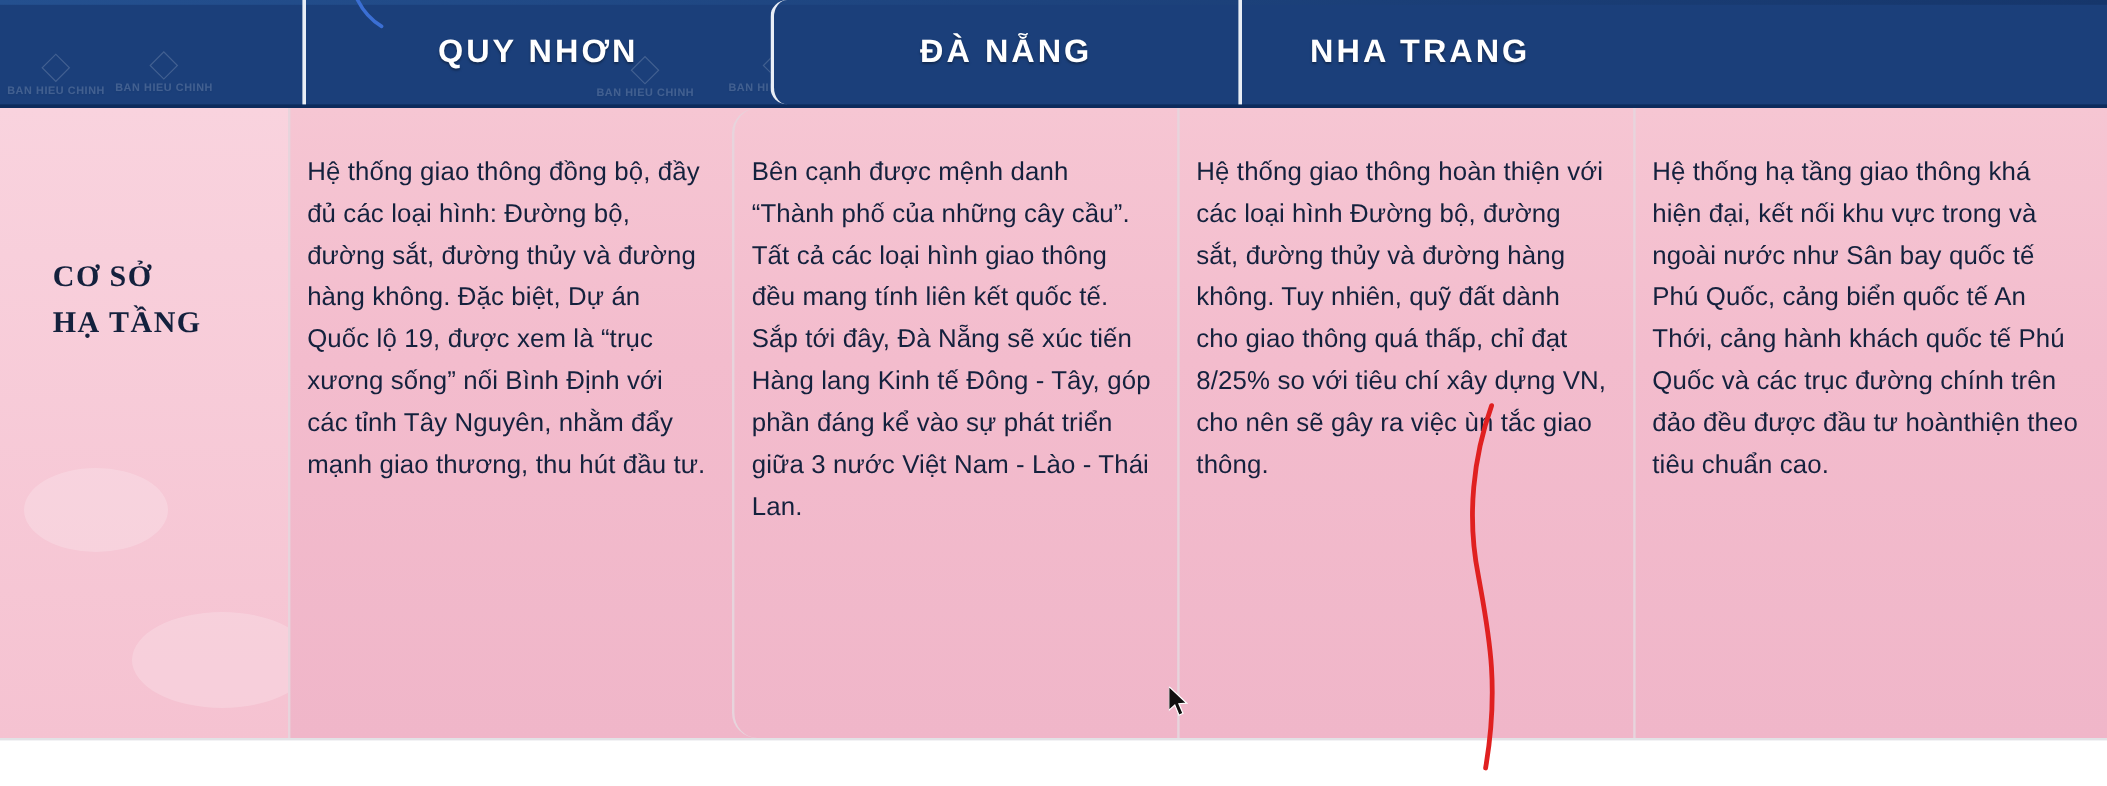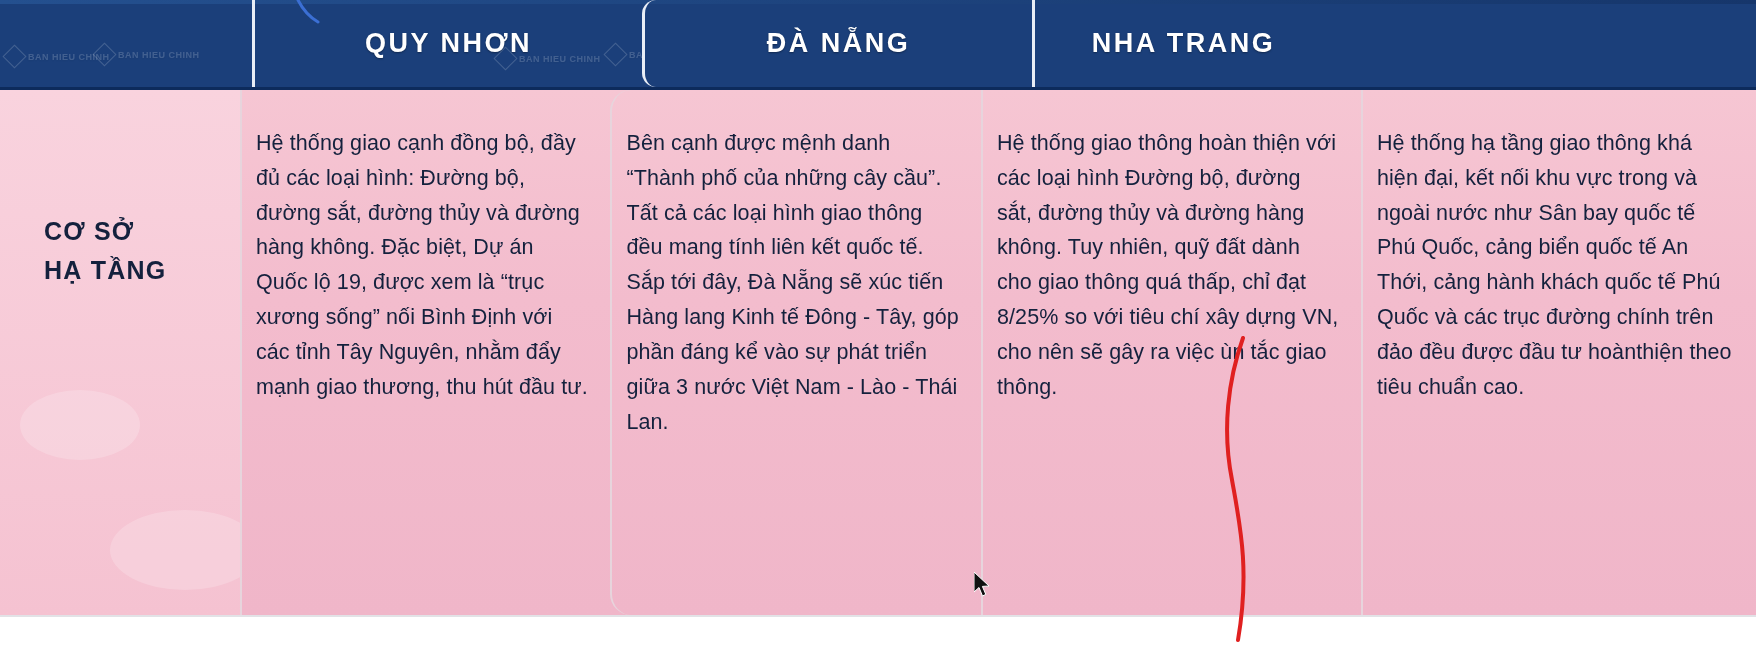--- a/index.html
+++ b/index.html
@@ -66,20 +66,21 @@
     position: absolute;
     opacity: 0.17;
     color: #ffffff;
     font-size: 9px;
     letter-spacing: 0.5px;
     display: flex;
     align-items: center;
     gap: 5px;
     pointer-events: none;
     white-space: nowrap;
+    flex-direction: column;
   }
   .wm .dia {
     width: 15px; height: 15px;
     border: 1.4px solid #fff;
     transform: rotate(45deg);
     display: inline-block;
   }
   .wm.w1 { left: 6px;  top: 48px; }
   .wm.w2 { left: 96px; top: 46px; }
   .wm.w3 { left: 242px;top: 50px; }
@@ -110,20 +111,21 @@
 
   .rowlabel {
     color: #14213d;
     font-weight: bold;
     font-size: 25px;
     line-height: 1.55;
     letter-spacing: 1.2px;
     padding-left: 30px;
     padding-top: 96px;
     white-space: pre-line;
+    font-family: Liberation Serif, serif;
   }
 
   .celltext {
     color: #14213d;
     font-size: 21.5px;
     line-height: 1.62;
     letter-spacing: 0.1px;
     padding-top: 10px;
     padding-right: 4px;
   }
@@ -205,21 +207,21 @@
   </div>
 
   <div class="body-band">
     <div class="bcell c0">
       <div class="rowlabel">CƠ SỞ
 HẠ TẦNG</div>
       <span class="blob b1"></span>
       <span class="blob b2"></span>
     </div>
     <div class="bcell c1">
-      <div class="celltext">Hệ thống giao cạnh đồng bộ, đầy đủ các loại hình: Đường bộ, đường sắt, đường thủy và đường hàng không. Đặc biệt, Dự án Quốc lộ 19, được xem là “trục xương sống” nối Bình Định với các tỉnh Tây Nguyên, nhằm đẩy mạnh giao thương, thu hút đầu tư.</div>
+      <div class="celltext">Hệ thống giao thông đồng bộ, đầy đủ các loại hình: Đường bộ, đường sắt, đường thủy và đường hàng không. Đặc biệt, Dự án Quốc lộ 19, được xem là “trục xương sống” nối Bình Định với các tỉnh Tây Nguyên, nhằm đẩy mạnh giao thương, thu hút đầu tư.</div>
     </div>
     <div class="bcell c2">
       <div class="celltext">Bên cạnh được mệnh danh “Thành phố của những cây cầu”. Tất cả các loại hình giao thông đều mang tính liên kết quốc tế. Sắp tới đây, Đà Nẵng sẽ xúc tiến Hàng lang Kinh tế Đông - Tây, góp phần đáng kể vào sự phát triển giữa 3 nước Việt Nam - Lào - Thái Lan.</div>
 
     </div>
     <div class="bcell c3">
       <div class="celltext">Hệ thống giao thông hoàn thiện với các loại hình Đường bộ, đường sắt, đường thủy và đường hàng không. Tuy nhiên, quỹ đất dành cho giao thông quá thấp, chỉ đạt 8/25% so với tiêu chí xây dựng VN, cho nên sẽ gây ra việc ùn tắc giao thông.</div>
 
     </div>
     <div class="bcell c4">

